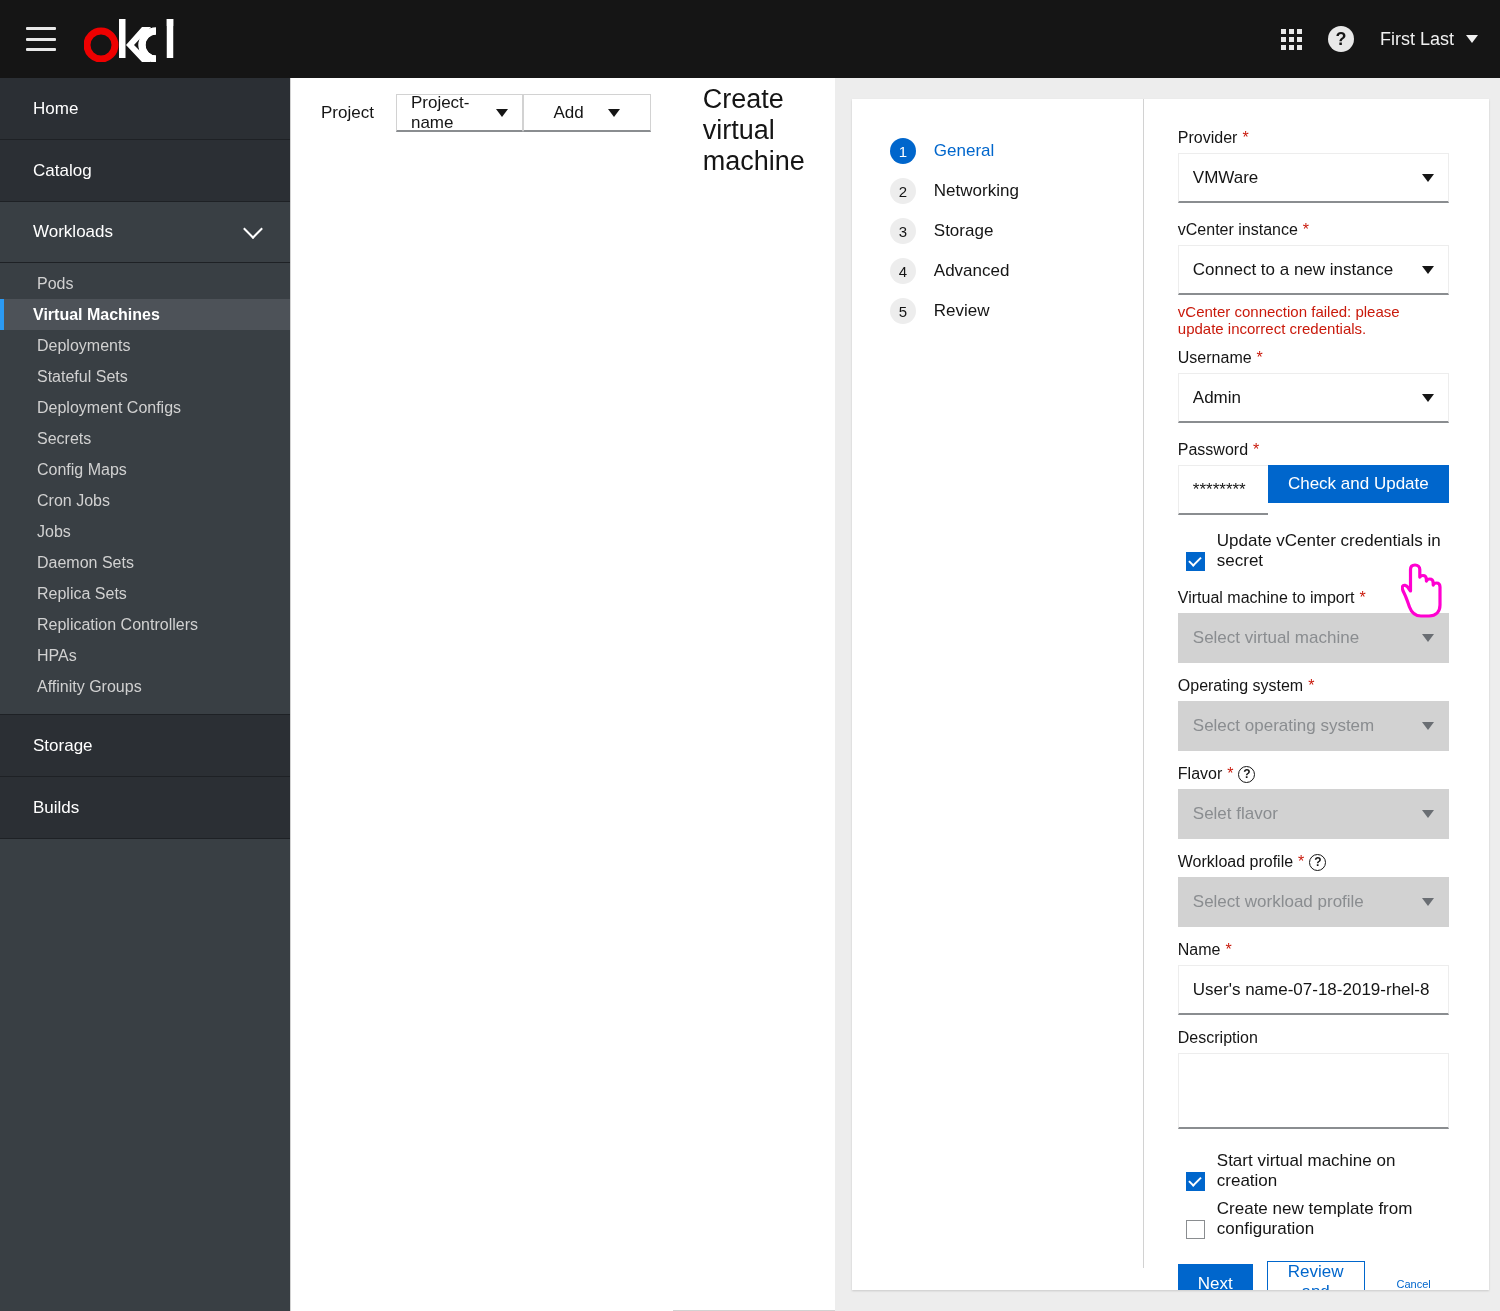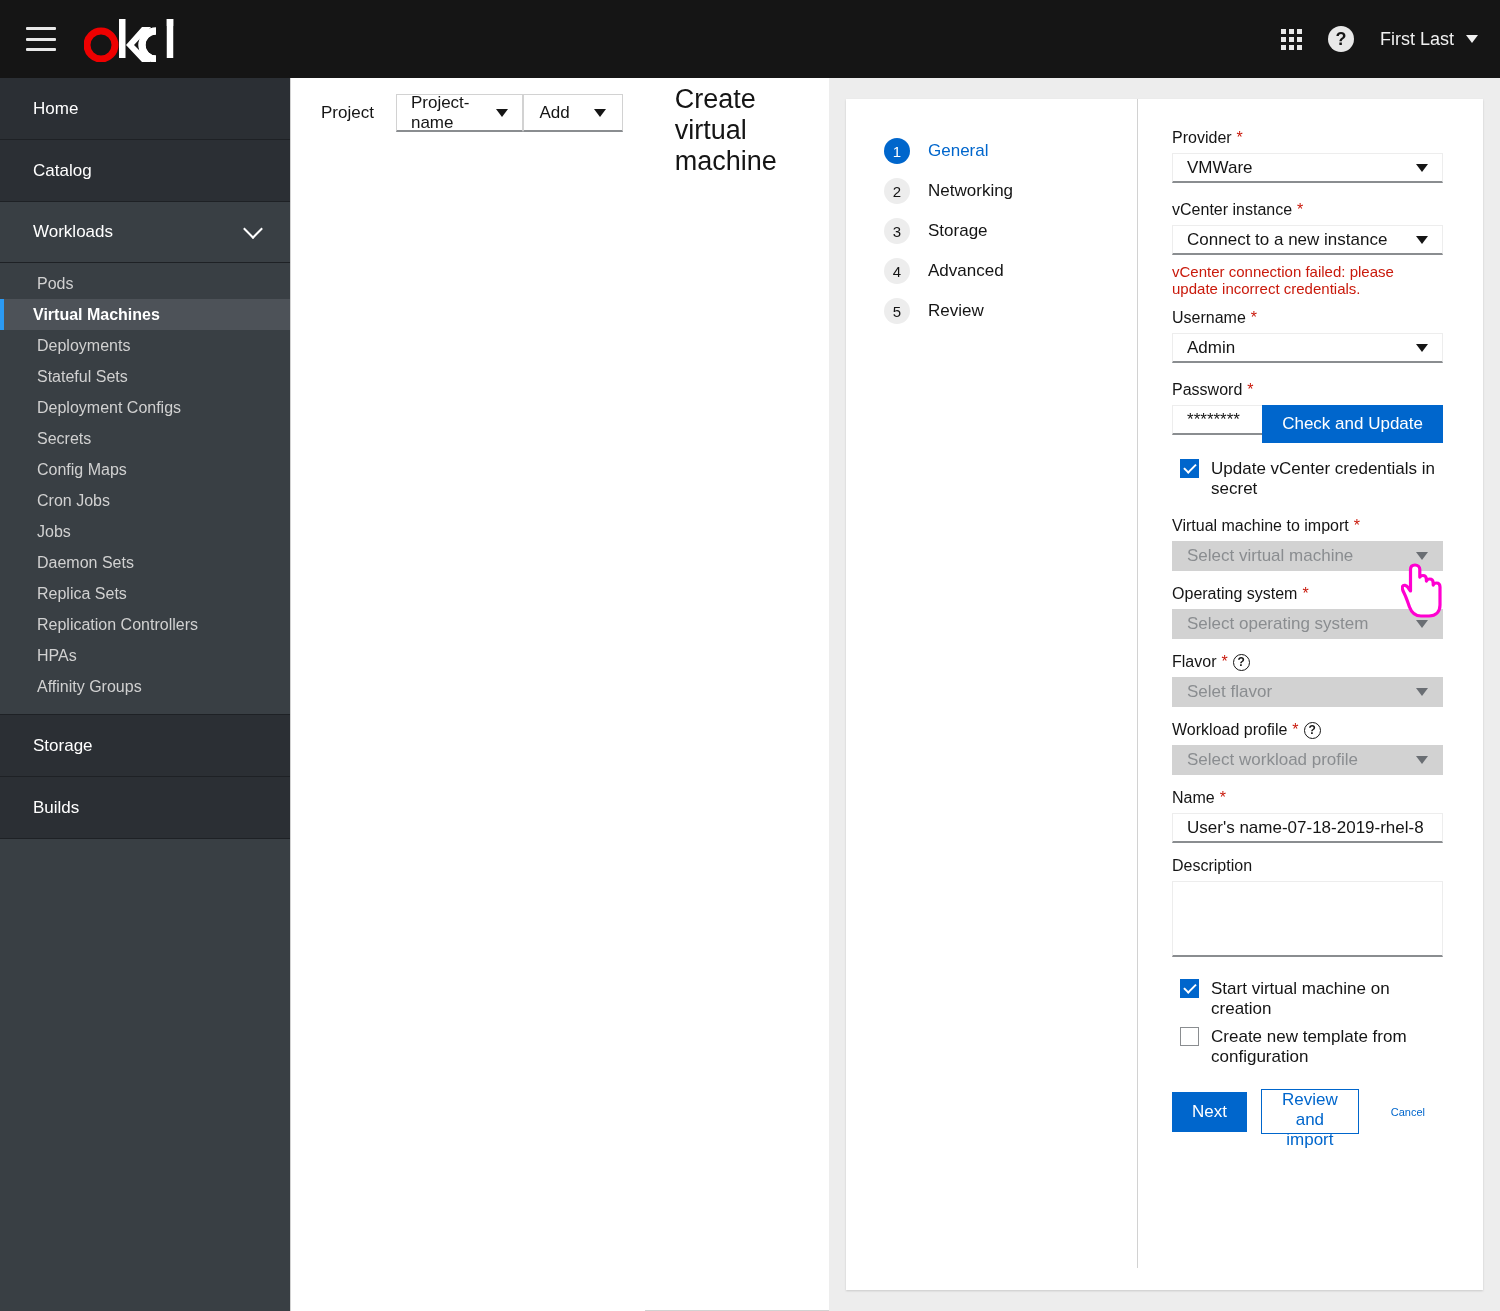--- a/index.html
+++ b/index.html
@@ -80,21 +80,21 @@
   .proj-label { font-size: 17px; color: #151515; margin-right: 22px; }
   .proj-select {
     border: 1px solid #d2d2d2; border-bottom: 2px solid #8a8d90;
     background: #ffffff; height: 38px; padding: 0 14px;
     display: flex; align-items: center; gap: 26px; cursor: pointer; font-size: 17px; color: #151515;
   }
   .sel-caret { width: 0; height: 0; border-left: 6px solid transparent; border-right: 6px solid transparent; border-top: 8px solid #151515; }
   .proj-spacer { flex: 1; }
   .add-btn {
     border: 1px solid #d2d2d2; border-bottom: 2px solid #8a8d90;
-    background: #ffffff; height: 38px; padding: 0 16px;
+    background: #ffffff; height: 38px; padding: 0 30px;
     display: flex; align-items: center; gap: 24px; cursor: pointer; font-size: 17px; color: #151515;
   }
   .page-title-row { padding: 6px 30px 28px 30px; background: #ffffff; border-bottom: 1px solid #d2d2d2; }
   .page-title { font-size: 27px; color: #151515; font-weight: normal; margin: 0; }
 
   .content-area { flex: 1; background: #ededed; padding: 21px 17px 21px 17px; display: flex; min-height: 0; }
   .wizard-card {
     flex: 1; display: flex; background: #ffffff;
     box-shadow: 0 1px 2px rgba(3,3,3,0.15);
     min-height: 0;
@@ -120,21 +120,21 @@
   .wiz-form { flex: 1; min-width: 0; padding: 30px 40px 30px 34px; overflow: hidden; }
   .field { margin-bottom: 4px; }
   .f-label { font-size: 16px; color: #151515; margin: 0 0 6px 0; display: flex; align-items: center; gap: 5px; }
   .req { color: #c9190b; font-size: 16px; }
   .help-circ {
     width: 17px; height: 17px; border-radius: 50%; border: 1.7px solid #151515;
     display: inline-flex; align-items: center; justify-content: center;
     font-size: 12px; font-weight: bold; color: #151515; cursor: pointer; line-height: 1;
   }
   .f-ctrl {
-    height: 30px; width: 100%; border: 1px solid #ededed; border-bottom: 2px solid #8a8d90;
+    height: 50px; width: 100%; border: 1px solid #ededed; border-bottom: 2px solid #8a8d90;
     background: #ffffff; display: flex; align-items: center; padding: 0 14px;
     font-size: 17px; color: #151515; position: relative; cursor: pointer;
   }
   .f-ctrl .val { flex: 1; overflow: hidden; white-space: nowrap; }
   .f-ctrl .arrow { width: 0; height: 0; border-left: 6px solid transparent; border-right: 6px solid transparent; border-top: 8px solid #151515; }
   .f-ctrl.disabled { background: #d2d2d2; border: 1px solid #d2d2d2; border-bottom: 2px solid #d2d2d2; color: #6a6e73; cursor: not-allowed; gap: 21px; }
   .f-ctrl.disabled .val { color: #8a8d90; }
   .f-ctrl.disabled .arrow { border-top-color: #6a6e73; }
   .f-ctrl.textinput { cursor: text; }
   .f-err { color: #c9190b; font-size: 15px; margin: 8px 0 12px 0; }
@@ -142,21 +142,21 @@
   .gap-sm { margin-bottom: 14px; }
 
   .pw-row { display: flex; width: 100%; }
   .pw-row .f-ctrl { border-right: none; }
   .check-update-btn {
     background: #0066cc; color: #ffffff; border: none;
     height: 38px; padding: 0 20px; font-size: 17px; cursor: pointer;
     white-space: nowrap; font-family: "Liberation Sans", sans-serif;
   }
 
-  .cb-row { display: flex; align-items: flex-start; gap: 12px; margin: 16px 0 18px 8px; cursor: pointer; }
+  .cb-row { display: flex; align-items: flex-end; gap: 12px; margin: 16px 0 18px 8px; cursor: pointer; }
   .cbx {
     width: 19px; height: 19px; border: 1.5px solid #8a8d90; background: #ffffff;
     display: inline-flex; align-items: center; justify-content: center; flex: 0 0 auto;
   }
   .cbx.checked { background: #0066cc; border-color: #0066cc; }
   .cbx.checked::after {
     content: ""; width: 10px; height: 5px;
     border-left: 2.4px solid #ffffff; border-bottom: 2.4px solid #ffffff;
     transform: rotate(-45deg) translate(1px,-1px);
   }

